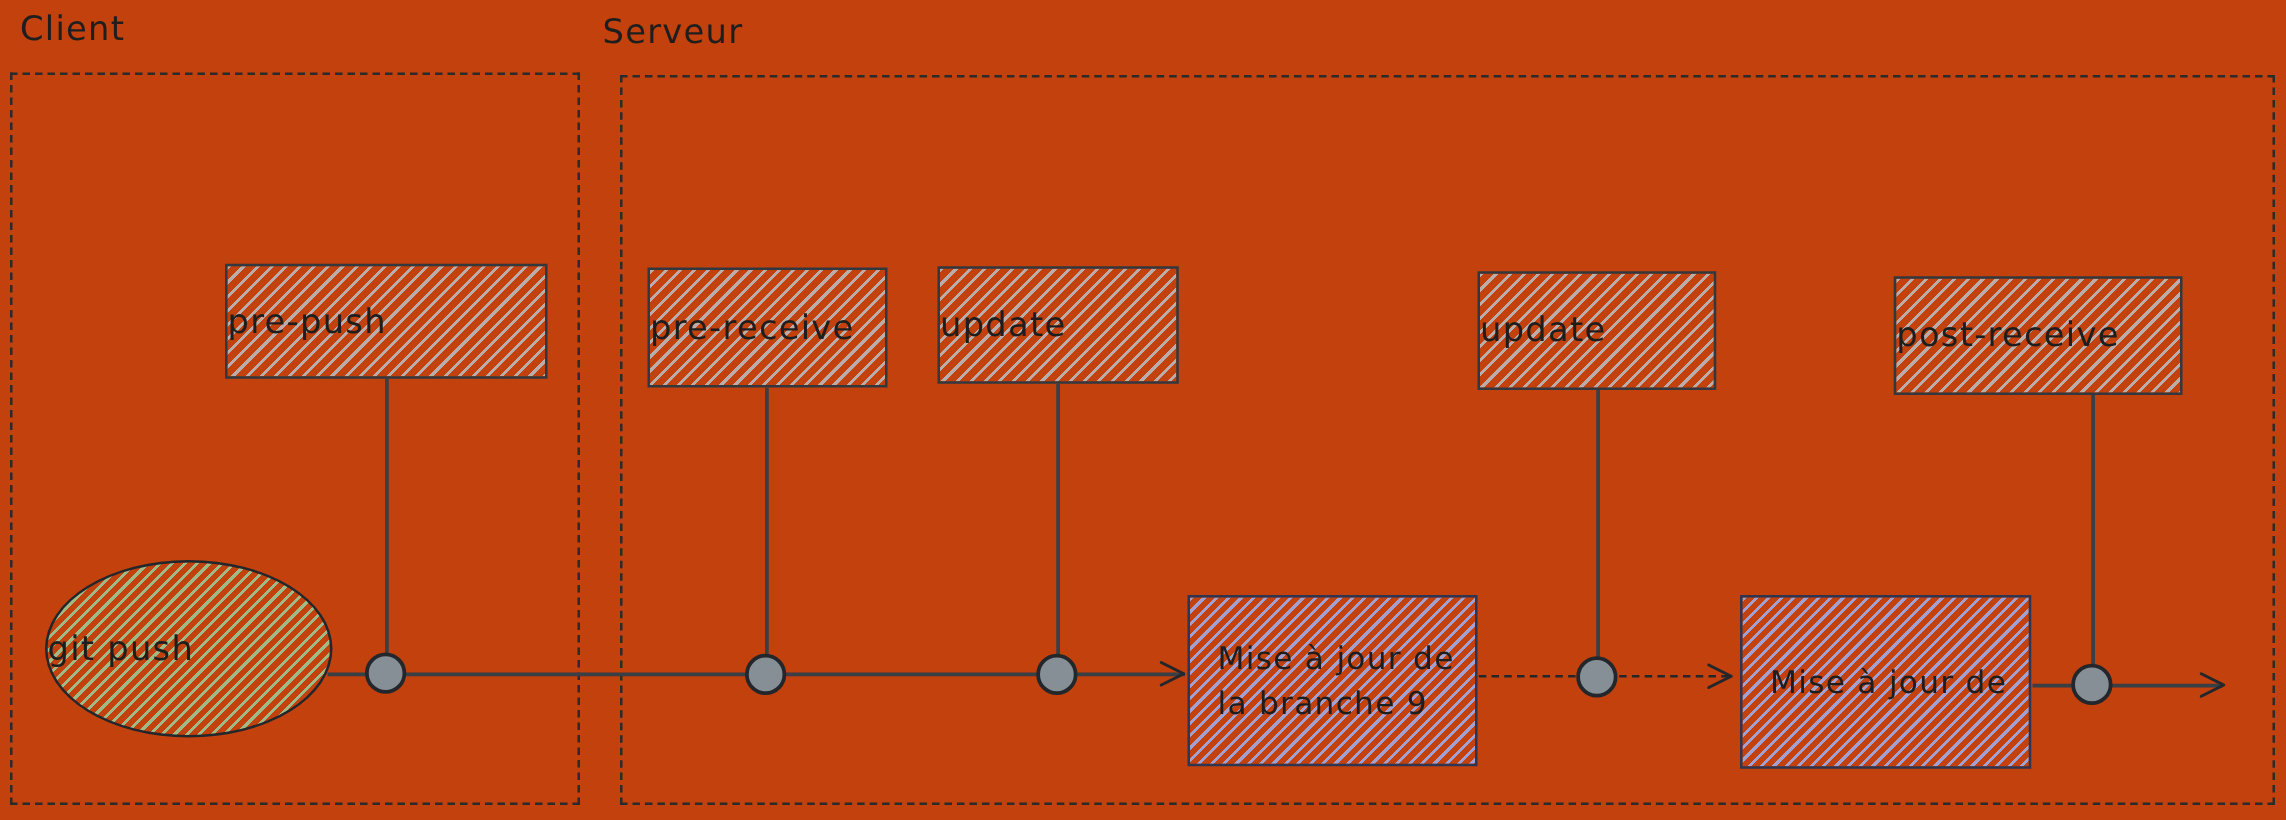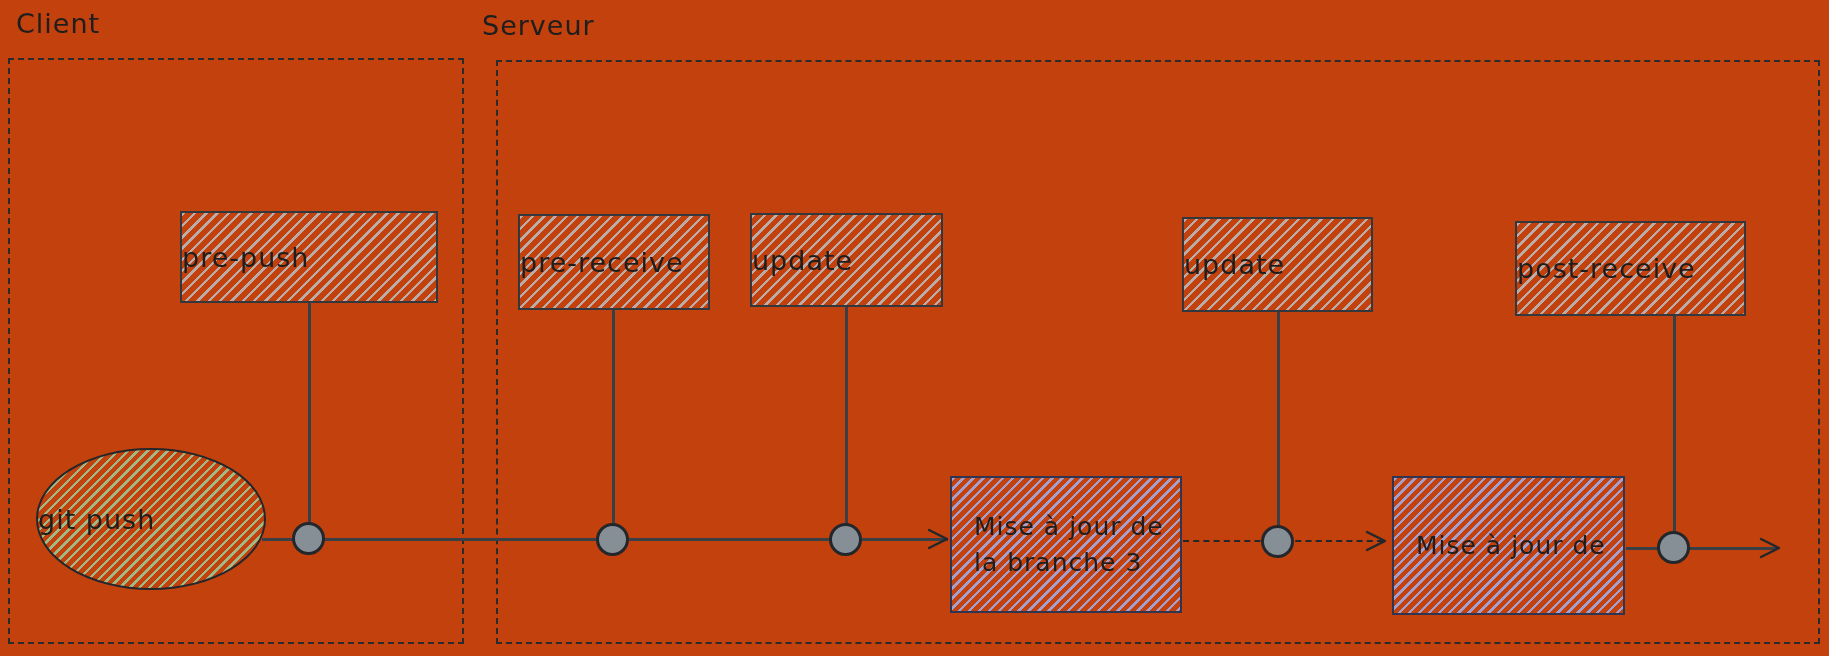--- a/index.html
+++ b/index.html
@@ -153,19 +153,19 @@
   <div class="node hatch-gray" style="left:1515px; top:221px; width:231px; height:95px;">
     <span class="txt-line">post-receive</span>
   </div>
 
   <div class="node ellipse hatch-green" style="left:36px; top:448px; width:230px; height:142px;">
     <span class="txt-line">git push</span>
   </div>
 
   <div class="node blue-node hatch-blue" style="left:950px; top:476px; width:232px; height:137px;">
     <span class="txt-line">Mise à jour de</span>
-    <span class="txt-line">la branche 3</span>
+    <span class="txt-line">la branche 9</span>
   </div>
   <div class="node blue-node hatch-blue" style="left:1392px; top:476px; width:233px; height:139px;">
     <span class="txt-line">Mise à jour de</span>
   </div>
 
 </div>
 
 </body></html>

